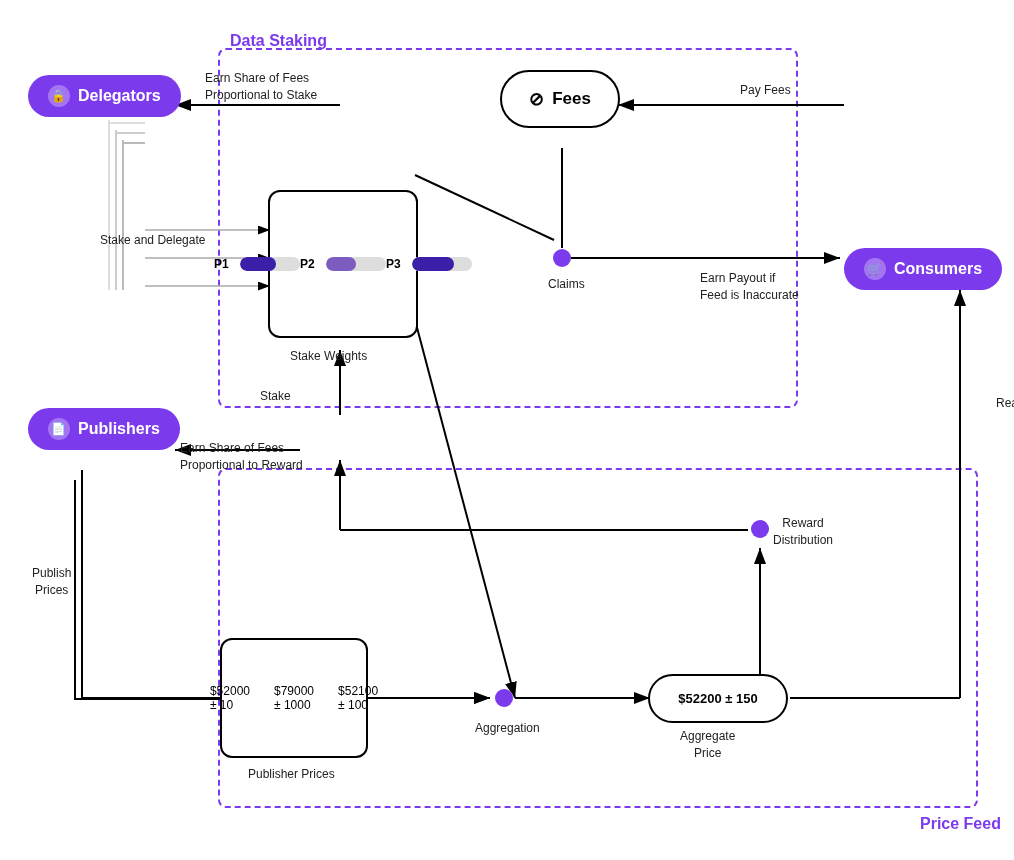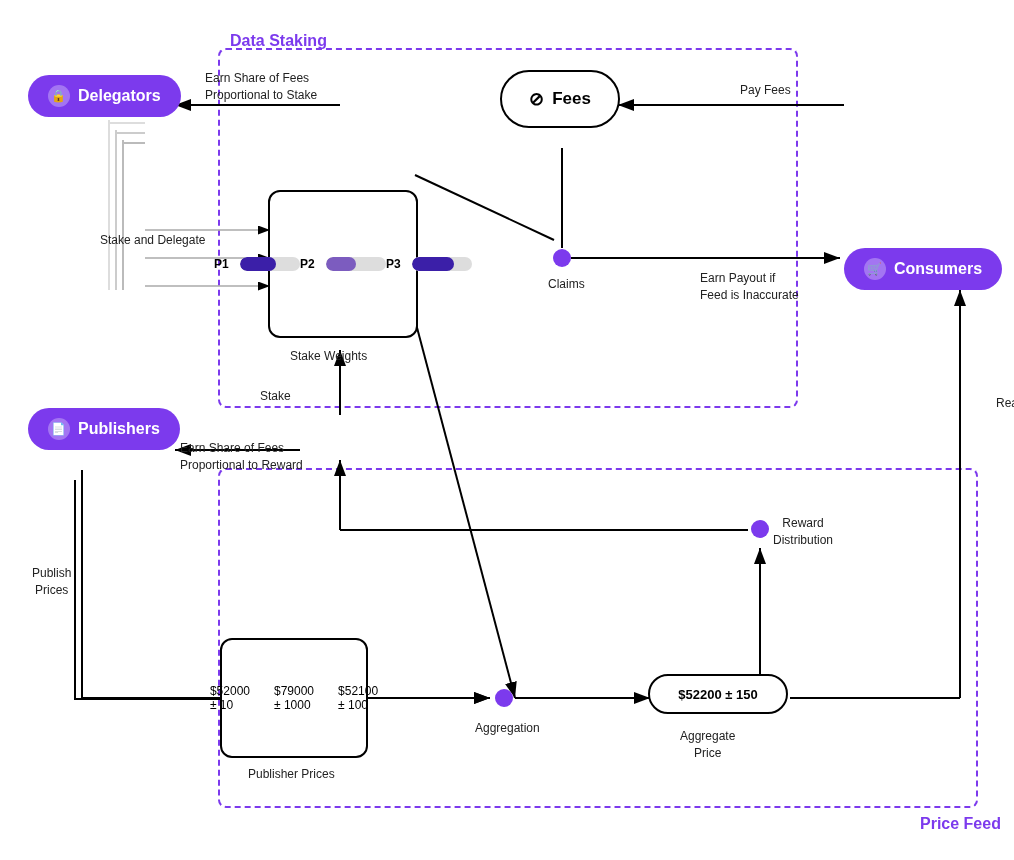--- a/index.html
+++ b/index.html
@@ -268,21 +268,21 @@
   </div>
   <div class="label" style="left:290px; top:348px;">Stake Weights</div>
 
   <div class="box-node" style="left:220px; top:638px; width:148px; height:120px;">
     <div class="price-line">$52000 ± 10</div>
     <div class="price-line">$79000 ± 1000</div>
     <div class="price-line">$52100 ± 100</div>
   </div>
   <div class="label" style="left:248px; top:766px;">Publisher Prices</div>
 
-  <div class="oval-price" style="left:648px; top:674px; width:140px; height:40px;">
+  <div class="oval-price" style="left:648px; top:674px; width:140px; height:49px;">
     <span>$52200 ± 150</span>
   </div>
   <div class="label" style="left:680px; top:728px; white-space:pre-line;">Aggregate
 Price</div>
 
   <div class="dot-node" style="left:495px; top:689px;"></div>
   <div class="label" style="left:475px; top:720px;">Aggregation</div>
 
   <div class="dot-node" style="left:553px; top:249px;"></div>
   <div class="label" style="left:548px; top:276px;">Claims</div>

